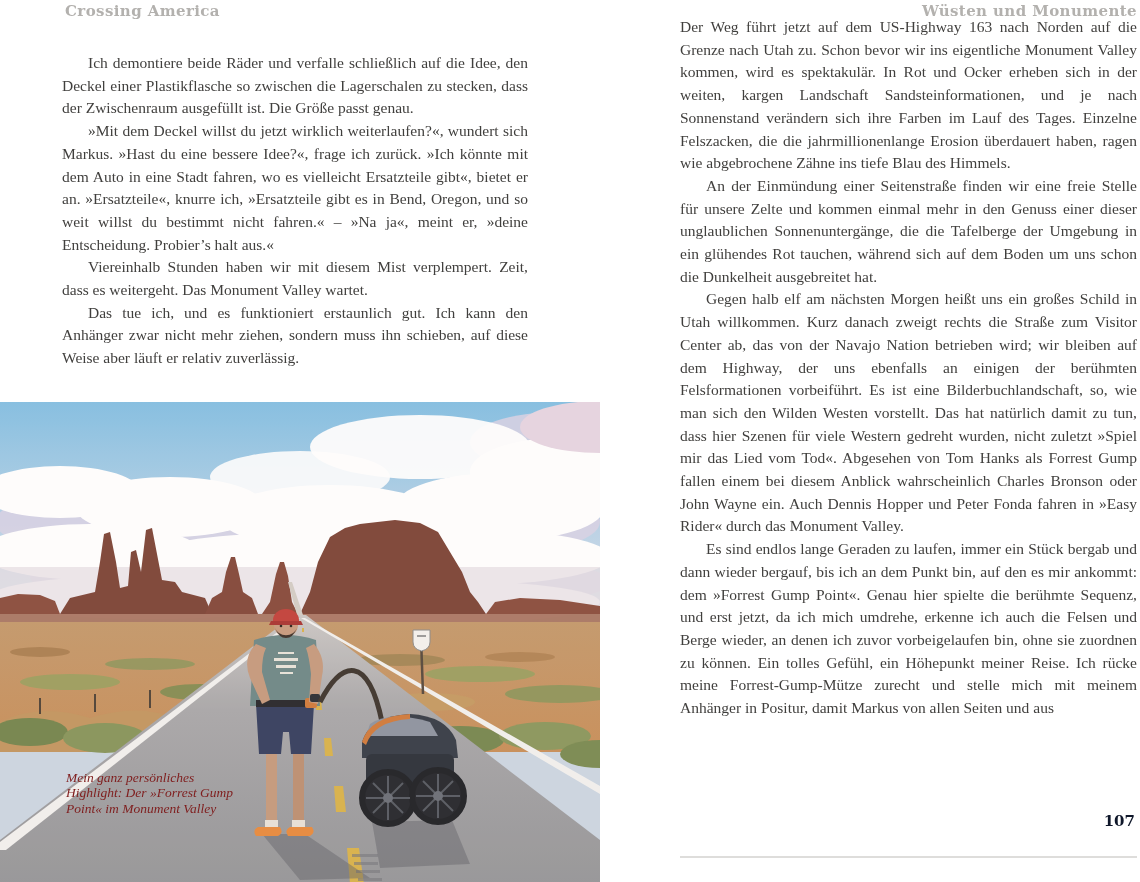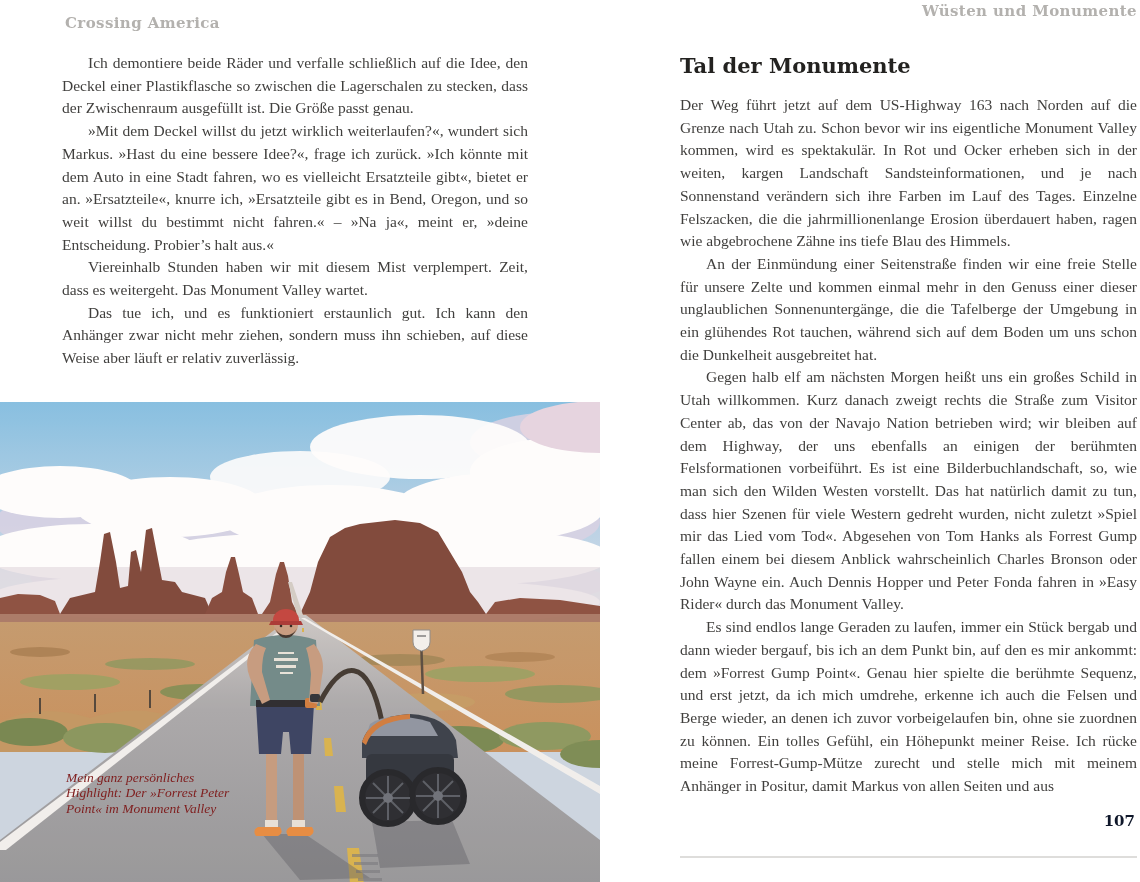--- a/index.html
+++ b/index.html
@@ -2,21 +2,21 @@
 <html lang="de"><head>
 <meta charset="utf-8">
 <style>
   html,body{margin:0;padding:0;background:#ffffff;}
   .spread{position:relative;width:1140px;height:882px;background:#ffffff;overflow:hidden;
           font-family:"Liberation Serif", serif;color:#403f3d;}
 
   
   .running-head{font-family:"DejaVu Serif", serif;font-weight:bold;font-size:15px;
                 color:#b3b1ae;letter-spacing:.4px;}
-  .head-left{position:absolute;left:65px;top:14px;}
+  .head-left{position:absolute;left:65px;top:2px;}
   .head-right{position:absolute;left:680px;top:2px;width:457px;text-align:right;}
 
   
   .left-col{position:absolute;left:0;top:0;width:600px;height:882px;display:flex;
             flex-direction:column;}
   .left-text{margin:52px 62px 0 62px;width:466px;}
   .body-par{margin:0;font-size:15.5px;line-height:22.7px;text-align:justify;
             hyphens:auto;-webkit-hyphens:auto;}
   .indent{text-indent:26px;}
 
@@ -226,28 +226,27 @@
           </g>
           <circle cx="388" cy="396" r="5" fill="#6a6e76"></circle>
           <circle cx="438" cy="394" r="5" fill="#6a6e76"></circle>
         </g>
 
         <rect x="0" y="0" width="600" height="484" fill="#e8c9bc" opacity="0.06"></rect>
       </svg>
 
       <div class="photo-caption">
         <div>Mein ganz persönliches</div>
-        <div>Highlight: Der »Forrest Peter</div>
+        <div>Highlight: Der »Forrest Gump</div>
         <div>Point« im Monument Valley</div>
       </div>
     </div>
   </div>
 
   <div class="right-col">
-    <h1 class="chapter-heading">Tal der Monumente</h1>
     <div class="right-text">
       <p class="body-par">Der Weg führt jetzt auf dem US-Highway 163 nach Norden auf die Grenze nach Utah zu. Schon bevor wir ins eigentliche Monument Valley kommen, wird es spektakulär. In Rot und Ocker erheben sich in der weiten, kargen Landschaft Sandsteinformationen, und je nach Sonnenstand verändern sich ihre Farben im Lauf des Tages. Einzelne Felszacken, die die jahrmillionenlange Erosion überdauert haben, ragen wie abgebrochene Zähne ins tiefe Blau des Himmels.</p>
       <p class="body-par indent">An der Einmündung einer Seitenstraße finden wir eine freie Stelle für unsere Zelte und kommen einmal mehr in den Genuss einer dieser unglaublichen Sonnenuntergänge, die die Tafelberge der Umgebung in ein glühendes Rot tauchen, während sich auf dem Boden um uns schon die Dunkelheit ausgebreitet hat.</p>
       <p class="body-par indent">Gegen halb elf am nächsten Morgen heißt uns ein großes Schild in Utah willkommen. Kurz danach zweigt rechts die Straße zum Visitor Center ab, das von der Navajo Nation betrieben wird; wir bleiben auf dem Highway, der uns ebenfalls an einigen der berühmten Felsformationen vorbeiführt. Es ist eine Bilderbuchlandschaft, so, wie man sich den Wilden Westen vorstellt. Das hat natürlich damit zu tun, dass hier Szenen für viele Western gedreht wurden, nicht zuletzt »Spiel mir das Lied vom Tod«. Abgesehen von Tom Hanks als Forrest Gump fallen einem bei diesem Anblick wahrscheinlich Charles Bronson oder John Wayne ein. Auch Dennis Hopper und Peter Fonda fahren in »Easy Rider« durch das Monument Valley.</p>
       <p class="body-par indent">Es sind endlos lange Geraden zu laufen, immer ein Stück bergab und dann wieder bergauf, bis ich an dem Punkt bin, auf den es mir ankommt: dem »Forrest Gump Point«. Genau hier spielte die berühmte Sequenz, und erst jetzt, da ich mich umdrehe, erkenne ich auch die Felsen und Berge wieder, an denen ich zuvor vorbeigelaufen bin, ohne sie zuordnen zu können. Ein tolles Gefühl, ein Höhepunkt meiner Reise. Ich rücke meine Forrest-Gump-Mütze zurecht und stelle mich mit meinem Anhänger in Positur, damit Markus von allen Seiten und aus</p>
     </div>
     <div class="page-number">107</div>
     <div class="footer-rule"></div>
   </div>
 

